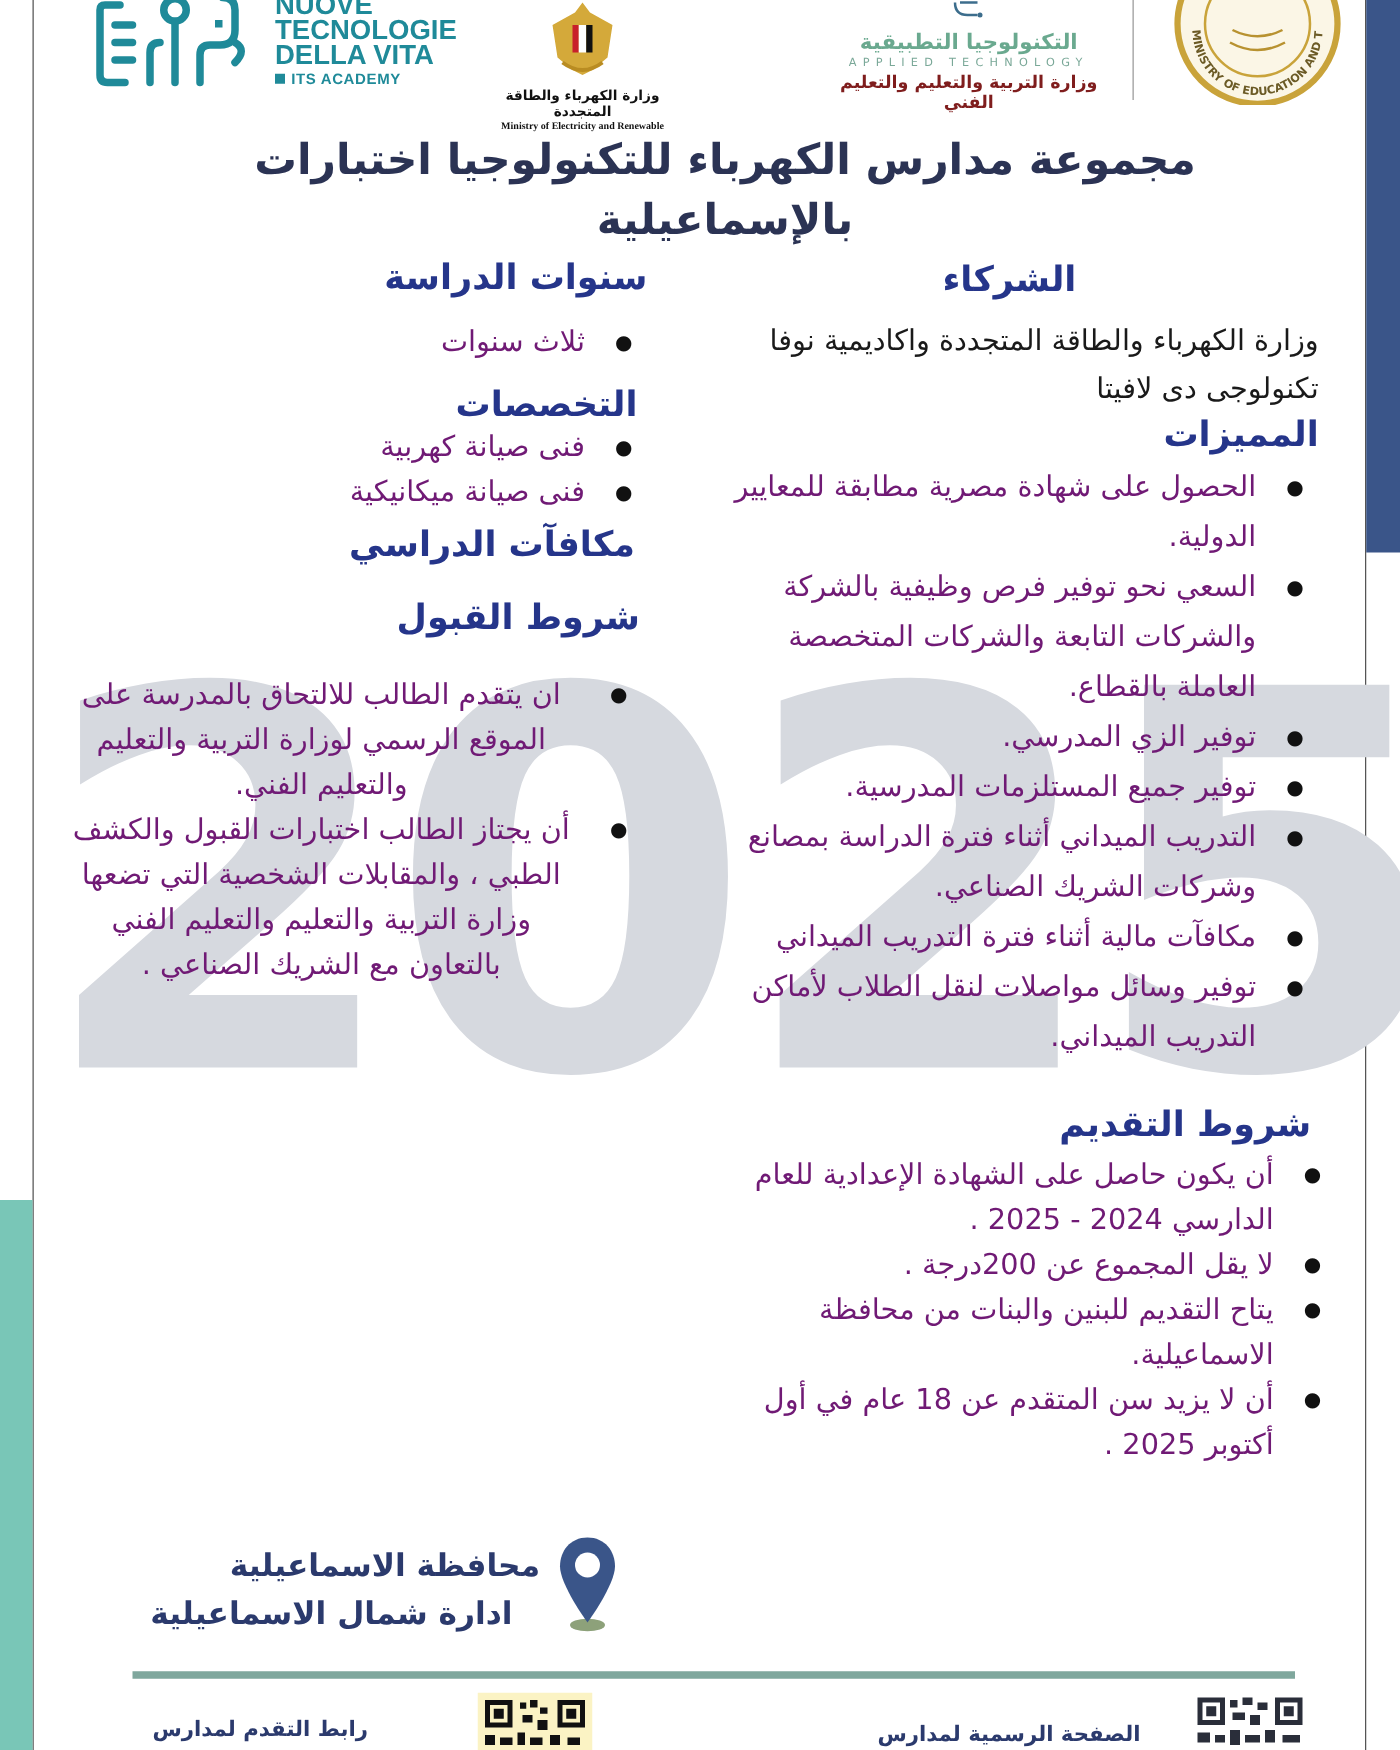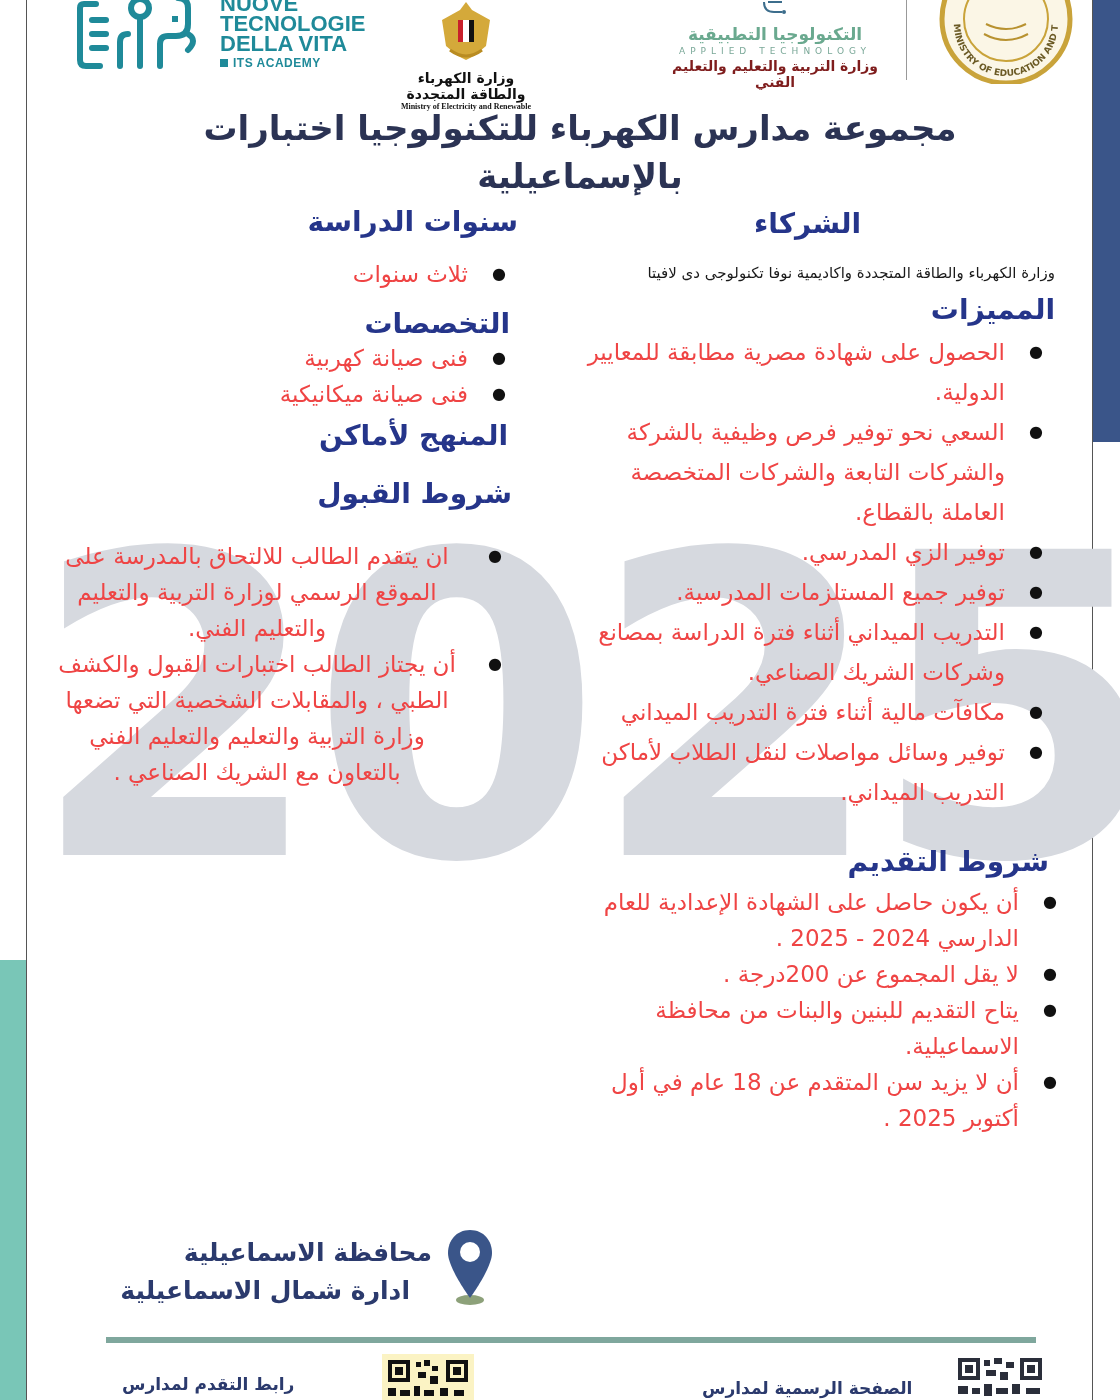--- a/index.html
+++ b/index.html
@@ -20,44 +20,44 @@
 
   .logos { position: absolute; top: 0; left: 0; width: 1052px; height: 100px; z-index: 2; }
   .logo-ntv { position: absolute; left: 76px; top: -6px; display: flex; align-items: flex-start; gap: 14px; }
   .ntv-mark { width: 130px; height: 82px; }
   .ntv-text { color: #1f8a99; font-weight: bold; font-family: "Liberation Sans", sans-serif; line-height: 20px; font-size: 22px; }
   .ntv-text .sub { font-size: 12px; line-height: 18px; letter-spacing: 0.5px; }
   .ntv-text .sq { display: inline-block; width: 8px; height: 8px; background: #1f8a99; margin-right: 5px; }
 
   .logo-mer { position: absolute; left: 396px; top: 0; width: 140px; text-align: center; }
   .eagle { width: 60px; height: 62px; margin: 0 auto; }
-  .mer-ar { font-size: 14px; font-weight: bold; color: #111; direction: rtl; margin-top: 4px; }
+  .mer-ar { font-size: 11px; font-weight: bold; color: #111; direction: rtl; margin-top: 4px; }
   .mer-en { font-family: "Liberation Serif", serif; font-size: 8px; font-weight: bold; color: #111; }
 
   .logo-at { position: absolute; left: 655px; top: 0; width: 240px; text-align: center; }
   .at-icon { width: 30px; height: 18px; margin: 0 auto; }
   .at-ar { color: #6aa98f; font-weight: bold; font-size: 17px; direction: rtl; margin-top: 2px; }
   .at-en { color: #7aa898; font-size: 9px; letter-spacing: 5px; margin-top: 2px; }
   .at-min { color: #7f1d1d; font-weight: bold; font-size: 14px; direction: rtl; margin-top: 2px; }
   .logo-divider { position: absolute; left: 906px; top: 0; width: 1px; height: 80px; background: #999; }
   .seal { position: absolute; left: 936px; top: -46px; width: 140px; height: 130px; }
 
   .title {
     position: absolute; left: 120px; top: 104px; width: 920px; text-align: center; direction: rtl;
     font-size: 34px; font-weight: bold; color: #2b3354; line-height: 48px; z-index: 2;
   }
 
   .col { position: absolute; direction: rtl; z-index: 2; }
   .col-right { left: 560px; top: 200px; width: 495px; }
   .col-left { left: 50px; top: 200px; width: 470px; }
 
   h2 { margin: 0; font-size: 28px; font-weight: bold; color: #25358a; line-height: 44px; }
-  p.para { margin: 0; font-size: 15px; line-height: 38px; color: #1a1a1a; }
+  p.para { margin: 0; font-size: 23px; line-height: 38px; color: #1a1a1a; }
   ul { margin: 0; padding: 0 44px 0 0; list-style: none; }
-  ul li { position: relative; font-size: 23px; line-height: 40px; color: #ef4444; }
+  ul li { position: relative; font-size: 23px; line-height: 40px; color: #701a75; }
   ul li::before { content: "\25CF"; position: absolute; right: -38px; top: 0; font-size: 16px; color: #111; }
   ul.small li { font-size: 15px; line-height: 39px; }
   ul.small li::before { font-size: 11px; right: -32px; }
   ul.tight li { line-height: 36px; }
 
   .location { position: absolute; left: 125px; top: 1228px; width: 380px; height: 80px; z-index: 2; }
   .loc-text { position: absolute; right: 95px; top: 6px; direction: rtl; text-align: right; font-size: 25px; font-weight: bold; color: #2b3a6d; line-height: 38px; white-space: nowrap; }
   .pin { position: absolute; right: 10px; top: 0; width: 50px; height: 80px; }
 
   .footer-rule { position: absolute; left: 106px; top: 1337px; width: 930px; height: 6px; background: #7fa79d; z-index: 2; }
@@ -165,21 +165,21 @@
   <ul style="margin-top:10px; padding-right:52px;">
     <li>ثلاث سنوات</li>
   </ul>
 
   <h2 style="margin-top:8px; margin-right:10px;">التخصصات</h2>
   <ul style="padding-right:52px; margin-top:-6px;">
     <li style="line-height:36px;">فنى صيانة كهربية</li>
     <li style="line-height:36px;">فنى صيانة ميكانيكية</li>
   </ul>
 
-  <h2 style="margin-top:2px; margin-right:12px;">المنهج لأماكن</h2>
+  <h2 style="margin-top:2px; margin-right:12px;">مكافآت الدراسي</h2>
 
   <h2 style="margin-top:14px; margin-right:8px;">شروط القبول</h2>
   <ul class="tight" style="padding-right:56px; margin-top:22px;text-align:center;">
     <li>ان يتقدم الطالب للالتحاق بالمدرسة على الموقع الرسمي لوزارة التربية والتعليم والتعليم الفني.</li>
     <li>أن يجتاز الطالب اختبارات القبول والكشف الطبي ، والمقابلات الشخصية التي تضعها وزارة التربية والتعليم والتعليم الفني بالتعاون مع الشريك الصناعي .</li>
   </ul>
 </div>
 
 <div class="location">
   <div class="loc-text">

